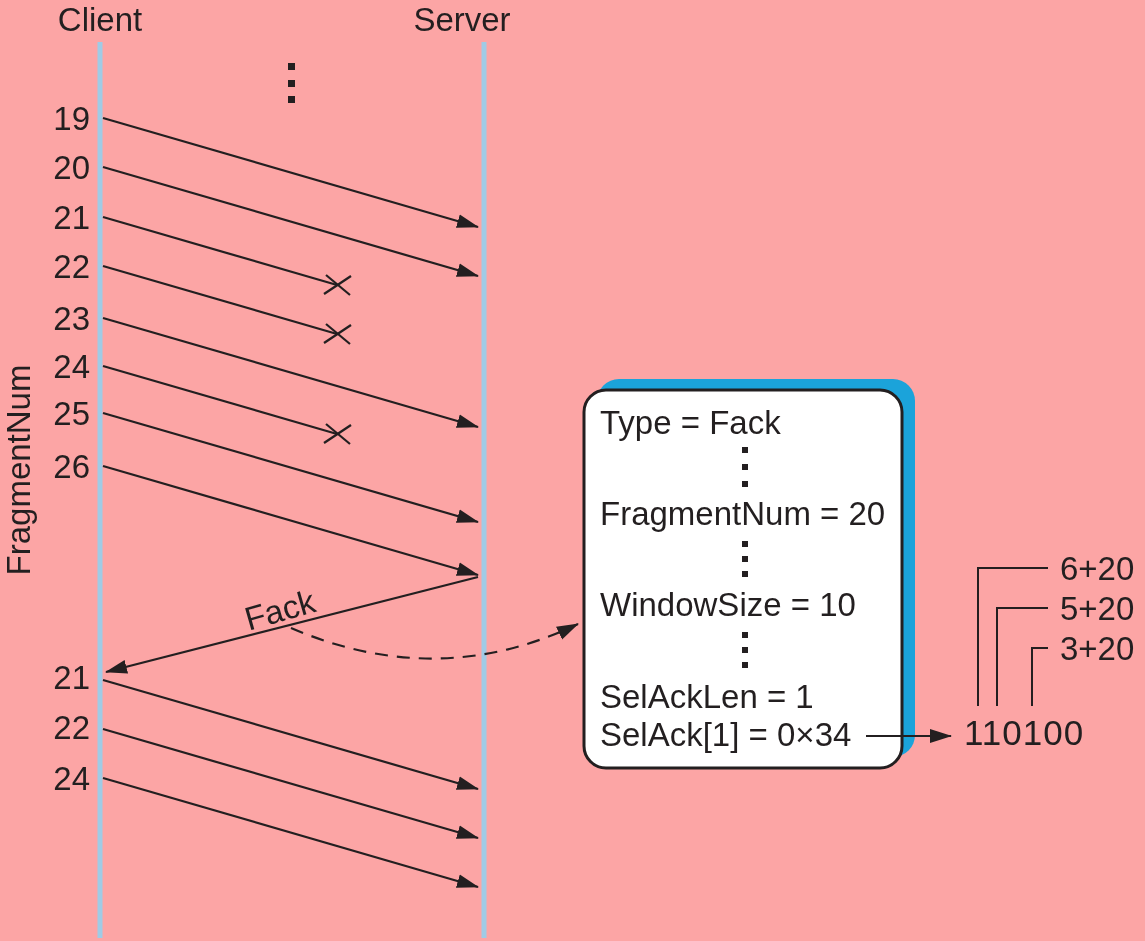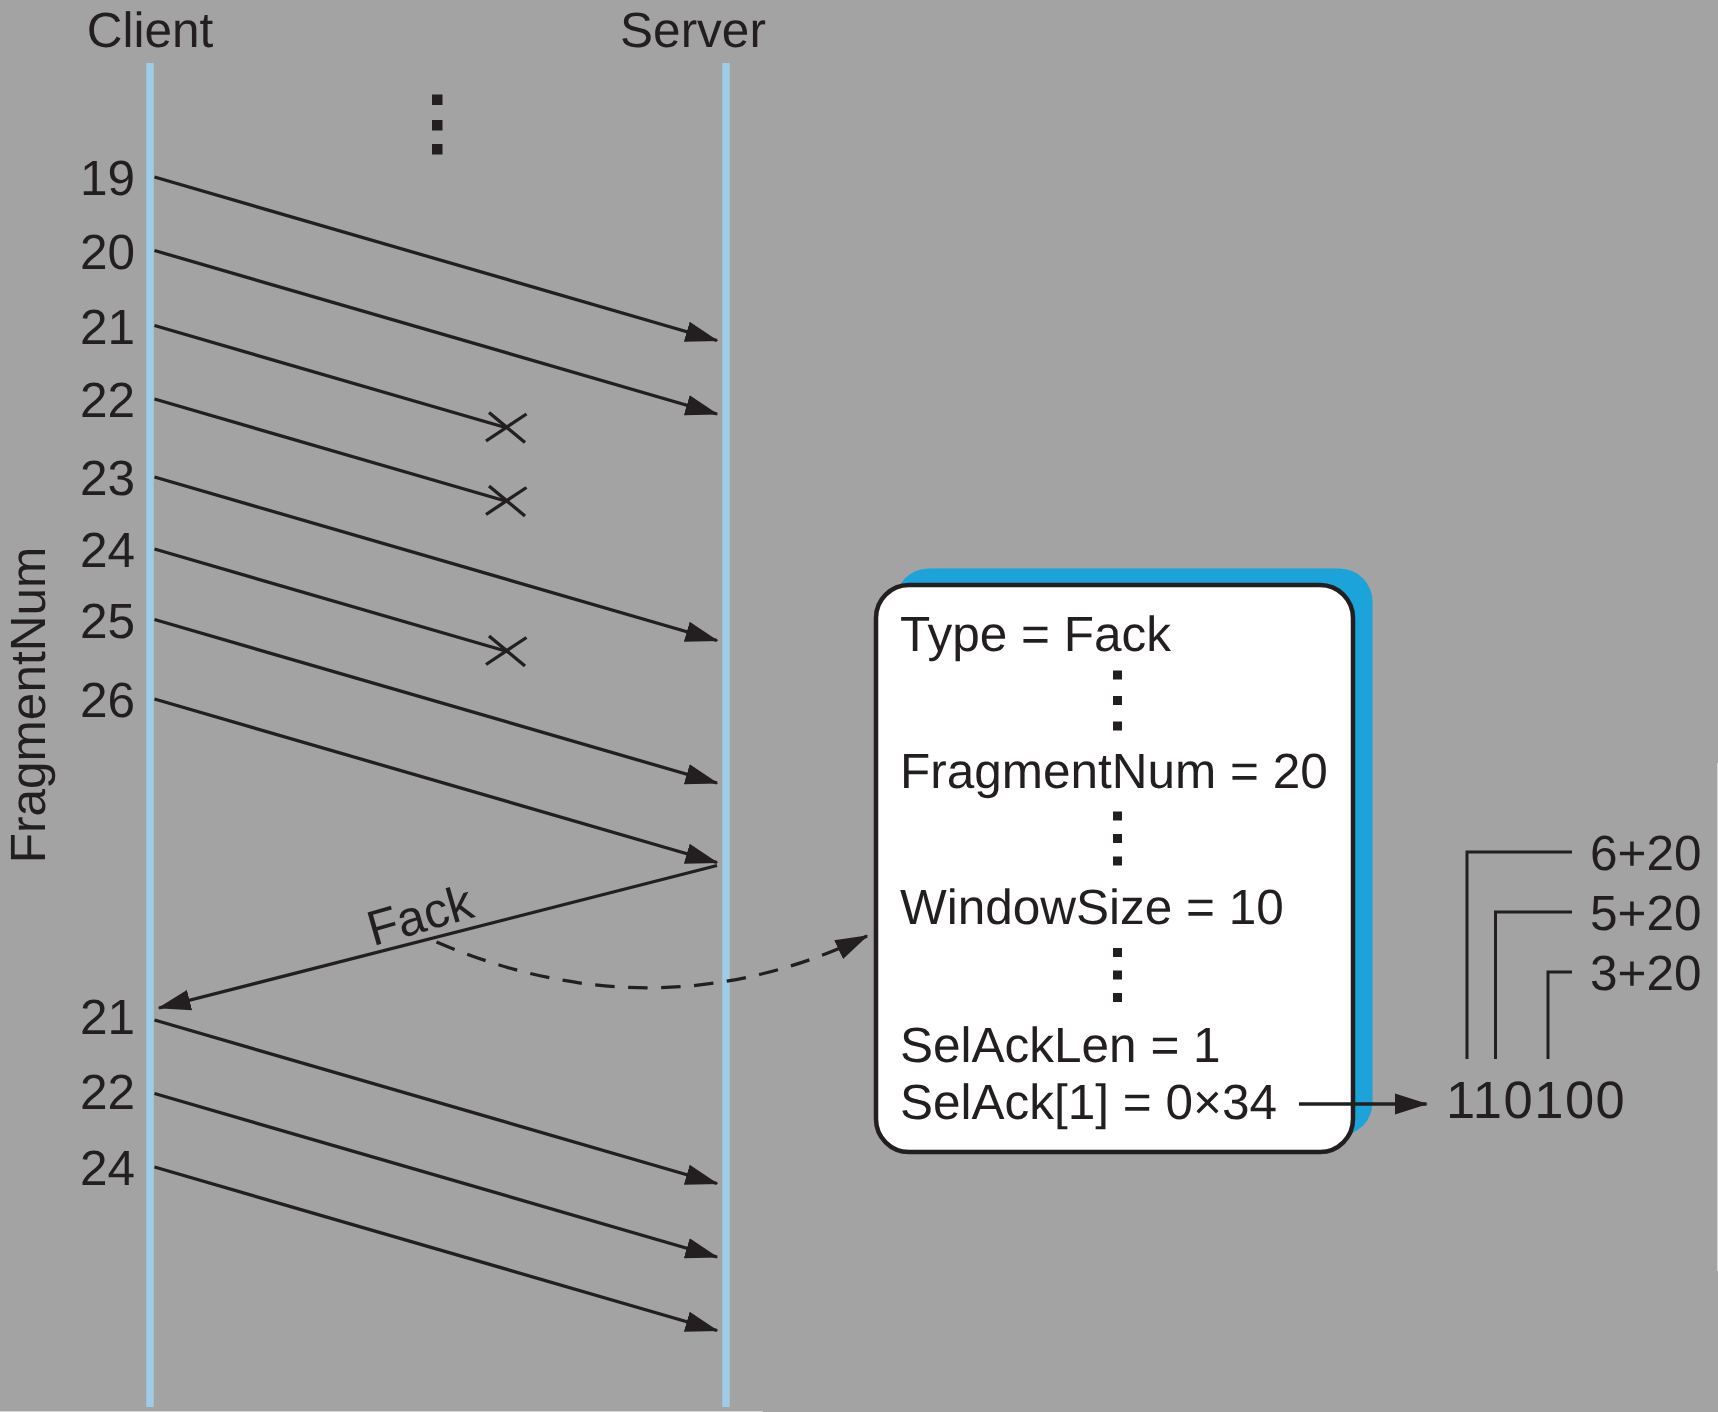--- a/index.html
+++ b/index.html
@@ -5,21 +5,21 @@
   :root {
     --ink: #231F20;
     --timeline: #A0CBE6;
     --accent: #1BA3DA;
   }
   html, body { margin: 0; padding: 0; background: #ffffff; }
   .canvas {
     position: relative;
     width: 1145px;
     height: 941px;
-    background: #a3a3a3;
+    background: #fca5a5;
     overflow: hidden;
   }
   svg { display: block; }
   text {
     font-family: "Liberation Sans", sans-serif;
     fill: var(--ink, #231F20);
   }
   .t34 { font-size: 33px; }
   .bits { font-size: 35px; letter-spacing: 1px; }
   .ink-stroke { stroke: var(--ink, #231F20); fill: none; }

